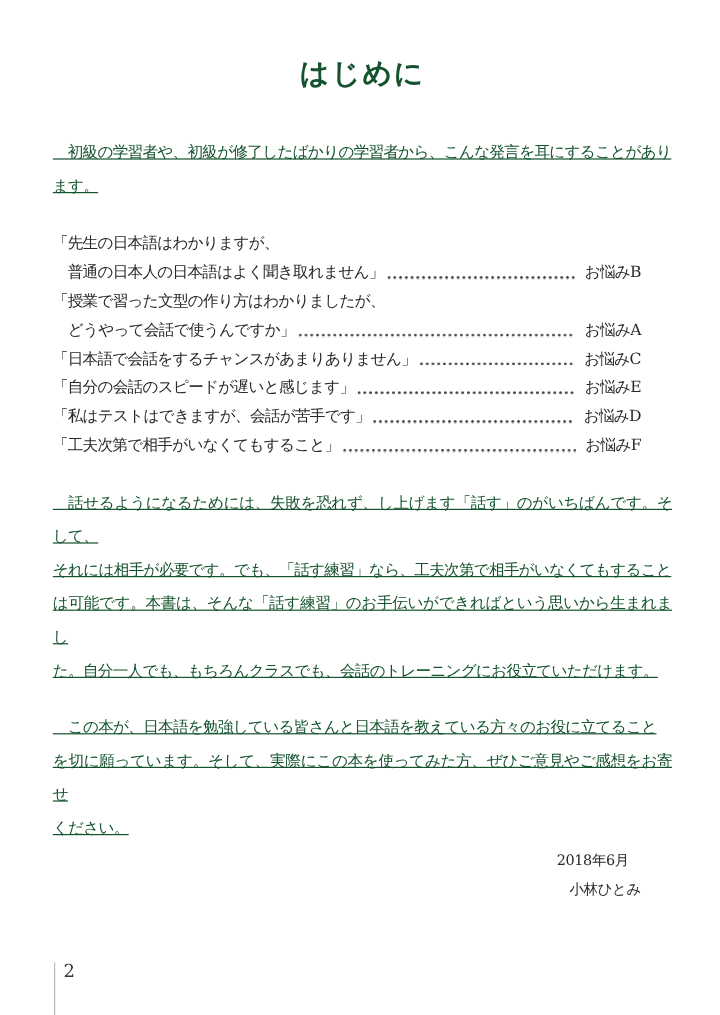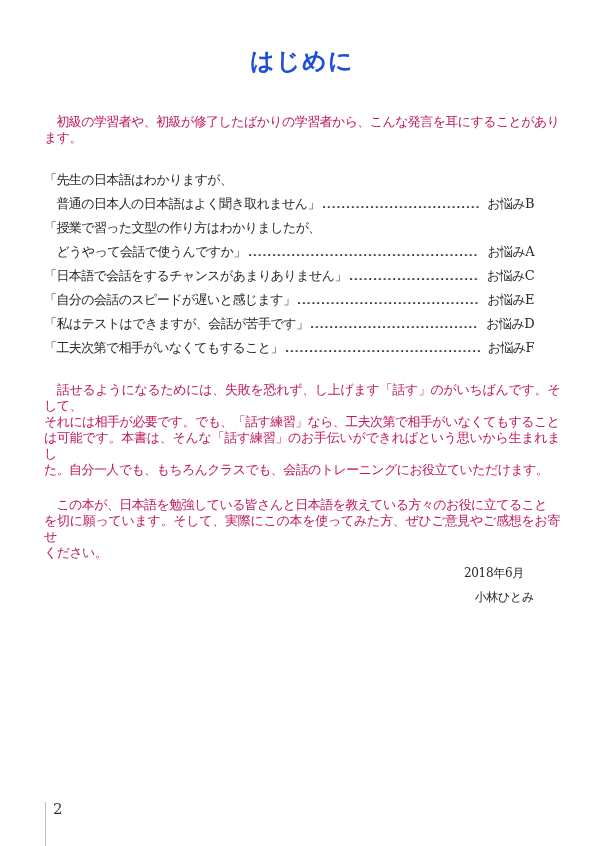--- a/index.html
+++ b/index.html
@@ -19,29 +19,30 @@
     top: 0;
   }
   .title {
     margin-top: 45px;
     text-align: center;
     font-family: "DejaVu Sans", "Liberation Sans", sans-serif;
     font-weight: bold;
     font-size: 24px;
     line-height: 32px;
     letter-spacing: 1.5px;
-    color: #1d4ed8;
+    color: #14532d;
   }
   .para {
     font-size: 13px;
-    line-height: 16px;
+    line-height: 28px;
     letter-spacing: -0.6px;
     white-space: pre-line;
     text-align: justify;
-    color: #be185d;
+    color: #14532d;
+    text-decoration: underline;
   }
   .para.intro      { margin-top: 37px; }
   .para.speaking   { margin-top: 22px; }
   .para.revision   { margin-top: 22px; }
   .para.hope       { margin-top: 19px; }
 
   .complaints {
     margin-top: 22px;
     margin-right: 26px;
     font-size: 13px;

